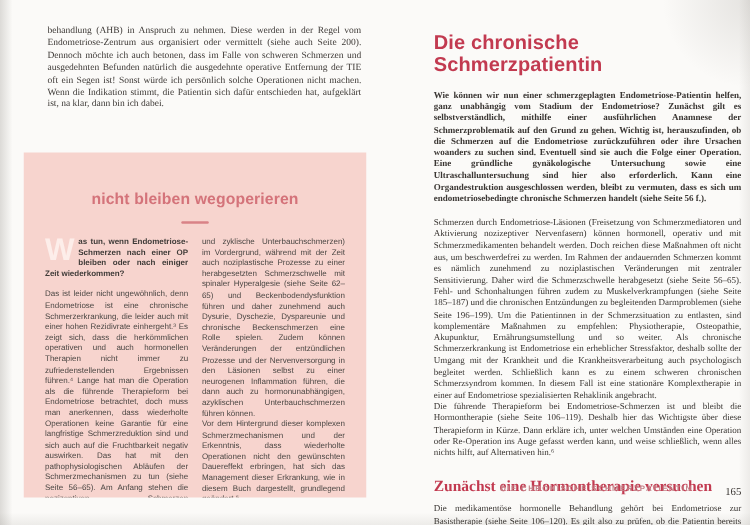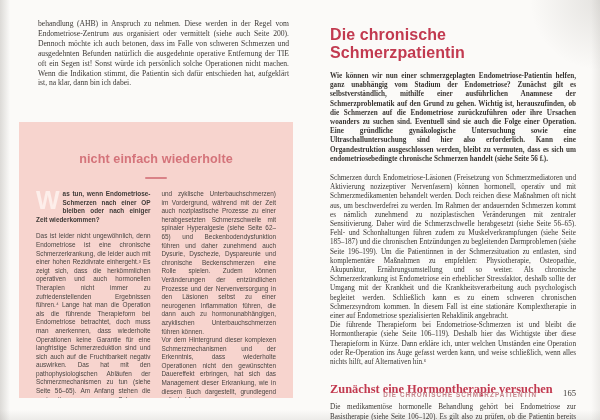--- a/index.html
+++ b/index.html
@@ -15,21 +15,21 @@
       radial-gradient(circle at 100% 0%, rgba(140,135,128,0.20), rgba(140,135,128,0) 70px),
       linear-gradient(90deg, rgba(110,105,98,0.22) 0px, rgba(110,105,98,0) 10px),
       linear-gradient(270deg, rgba(110,105,98,0.10) 0px, rgba(110,105,98,0) 9px),
       linear-gradient(0deg, rgba(110,105,98,0.10) 0px, rgba(110,105,98,0) 10px);
     font-family: "Liberation Serif", serif;
     color: #3a3633;
     position: relative;
   }
   .page { position: absolute; top: 0; height: 420px; }
   .page-left  { left: 0;   width: 305px; }
-  .page-right { left: 330px; width: 246px; }
+  .page-right { left: 347px; width: 246px; }
 
   
   .intro {
     position: absolute;
     left: 38px; top: 19px; width: 251px;
     margin: 0;
     font-size: 7.6px; line-height: 9.9px;
     text-align: justify;
     color: #3c3835;
   }
@@ -97,21 +97,21 @@
     margin: 15px 0 7px 0;
     font-family: Liberation Serif, serif;
     font-size: 12.4px; line-height: 14px;
     font-weight: bold;
     color: #c23a50;
   }
   .footer {
     position: absolute;
     right: 0; bottom: 22px;
     display: flex;
-    align-items: flex-end;
+    align-items: flex-start;
     gap: 26px;
   }
   .running {
     font-family: "Liberation Sans", sans-serif;
     font-size: 6.3px;
     letter-spacing: 1.1px;
     font-weight: bold;
     color: #c5838a;
   }
   .pagenum {
@@ -119,21 +119,21 @@
     color: #3a3633;
   }
 </style>
 </head>
 <body>
 
 <div class="page page-left">
   <p class="intro">behandlung (AHB) in Anspruch zu nehmen. Diese werden in der Regel vom Endometriose-Zentrum aus organisiert oder vermittelt (siehe auch Seite 200). Dennoch möchte ich auch betonen, dass im Falle von schweren Schmerzen und ausgedehnten Befunden natürlich die ausgedehnte operative Entfernung der TIE oft ein Segen ist! Sonst würde ich persönlich solche Operationen nicht machen. Wenn die Indikation stimmt, die Patientin sich dafür entschieden hat, aufgeklärt ist, na klar, dann bin ich dabei.</p>
 
   <section class="pink-box">
-    <h2 class="box-title"><br><span>nicht einfach wiederholte</span></h2>
+    <h2 class="box-title"><br><span>nicht bleiben wegoperieren</span></h2>
     <div class="divider"></div>
     <div class="box-cols">
       <div class="col">
         <p class="question"><span class="dropcap">W</span><span>as tun, wenn Endometriose-Schmerzen nach einer OP bleiben oder nach einiger Zeit wiederkommen?</span></p>
         <p>Das ist leider nicht ungewöhnlich, denn Endometriose ist eine chronische Schmerzerkrankung, die leider auch mit einer hohen Rezidivrate einhergeht.³ Es zeigt sich, dass die herkömmlichen operativen und auch hormonellen Therapien nicht immer zu zufriedenstellenden Ergebnissen führen.⁴ Lange hat man die Operation als die führende Therapieform bei Endometriose betrachtet, doch muss man anerkennen, dass wiederholte Operationen keine Garantie für eine langfristige Schmerzreduktion sind und sich auch auf die Fruchtbarkeit negativ auswirken. Das hat mit den pathophysiologischen Abläufen der Schmerzmechanismen zu tun (siehe Seite 56–65). Am Anfang stehen die nozizeptiven Schmerzen (Dysmenorrhoe</p>
       </div>
       <div class="col">
         <p>und zyklische Unterbauchschmerzen) im Vordergrund, während mit der Zeit auch noziplastische Prozesse zu einer herabgesetzten Schmerzschwelle mit spinaler Hyperalgesie (siehe Seite 62–65) und Beckenbodendysfunktion führen und daher zunehmend auch Dysurie, Dyschezie, Dyspareunie und chronische Beckenschmerzen eine Rolle spielen. Zudem können Veränderungen der entzündlichen Prozesse und der Nervenversorgung in den Läsionen selbst zu einer neurogenen Inflammation führen, die dann auch zu hormonunabhängigen, azyklischen Unterbauchschmerzen führen können.</p>
         <p>Vor dem Hintergrund dieser komplexen Schmerzmechanismen und der Erkenntnis, dass wiederholte Operationen nicht den gewünschten Dauereffekt erbringen, hat sich das Management dieser Erkrankung, wie in diesem Buch dargestellt, grundlegend geändert.⁵</p>
       </div>

